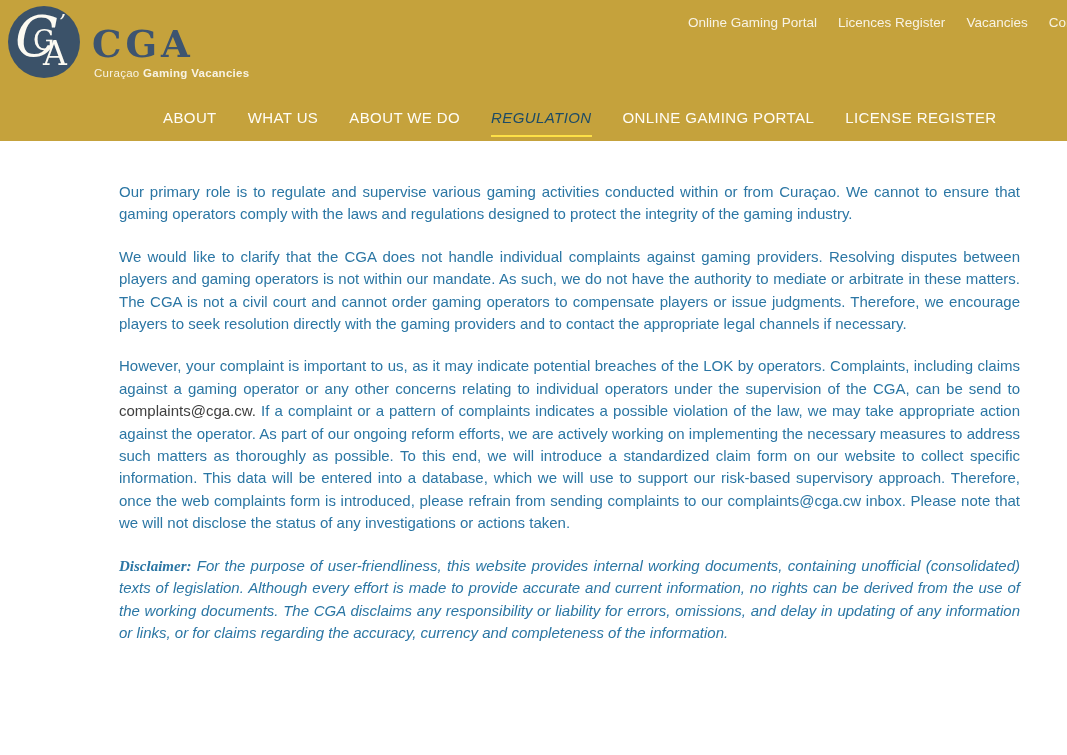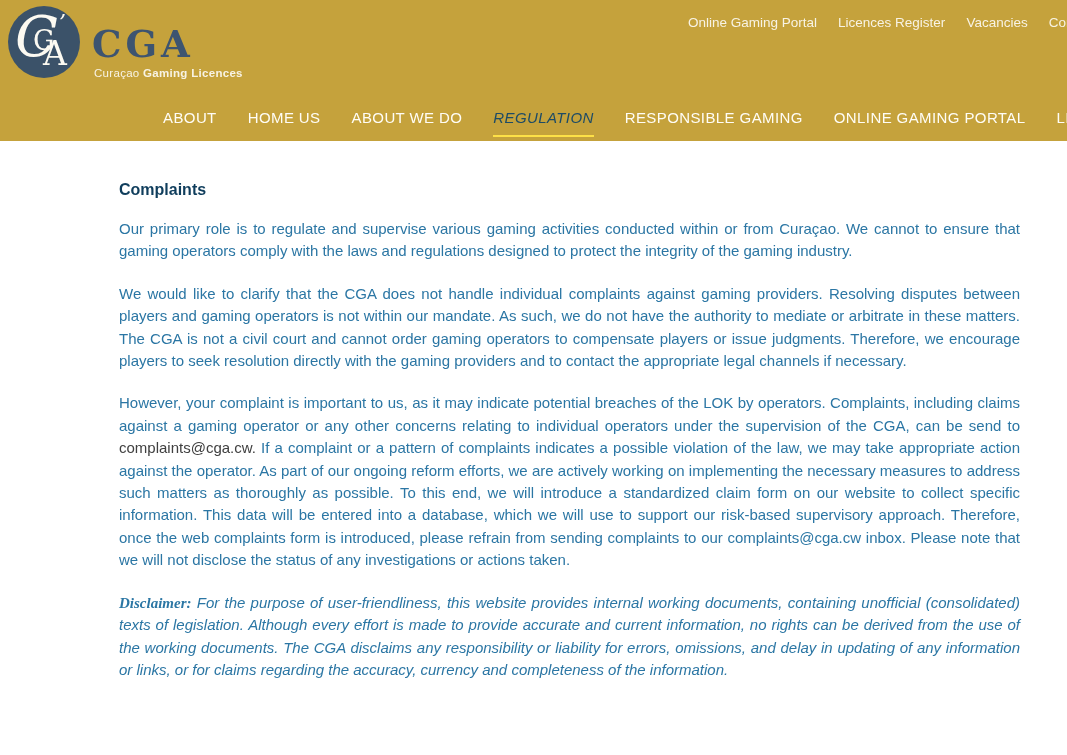--- a/index.html
+++ b/index.html
@@ -98,45 +98,43 @@
 
   <div class="logo">
     <div class="logo-circle">
       <span class="mono-c">C</span>
       <span class="mono-tick">’</span>
       <span class="mono-g">G</span>
       <span class="mono-a">A</span>
     </div>
     <div class="brand-name">CGA</div>
     <div class="brand-tagline">
-      <span>Curaçao </span><span class="bold">Gaming Licences</span>
+      <span>Curaçao </span><span class="bold">Gaming Vacancies</span>
     </div>
   </div>
 
   <ul class="topbar">
     <li>Online Gaming Portal</li>
     <li>Licences Register</li>
     <li>Vacancies</li>
     <li>Contact</li>
   </ul>
 
   <ul class="main-nav">
     <li>ABOUT</li>
-    <li>HOME US</li>
+    <li>WHAT US</li>
     <li>ABOUT WE DO</li>
     <li class="active">REGULATION</li>
-    <li>RESPONSIBLE GAMING</li>
     <li>ONLINE GAMING PORTAL</li>
     <li>LICENSE REGISTER</li>
   </ul>
 
 </header>
 
 <main class="content">
-  <h1 class="page-title">Complaints</h1>
 
   <p>Our primary role is to regulate and supervise various gaming activities conducted within or from Curaçao. We cannot to ensure that gaming operators comply with the laws and regulations designed to protect the integrity of the gaming industry.</p>
 
   <p>We would like to clarify that the CGA does not handle individual complaints against gaming providers. Resolving disputes between players and gaming operators is not within our mandate. As such, we do not have the authority to mediate or arbitrate in these matters. The CGA is not a civil court and cannot order gaming operators to compensate players or issue judgments. Therefore, we encourage players to seek resolution directly with the gaming providers and to contact the appropriate legal channels if necessary.</p>
 
   <p><span>However, your complaint is important to us, as it may indicate potential breaches of the LOK by operators. Complaints, including claims against a gaming operator or any other concerns relating to individual operators under the supervision of the CGA, can be send to </span><a class="email-link">complaints@cga.cw.</a><span> If a complaint or a pattern of complaints indicates a possible violation of the law, we may take appropriate action against the operator. As part of our ongoing reform efforts, we are actively working on implementing the necessary measures to address such matters as thoroughly as possible. To this end, we will introduce a standardized claim form on our website to collect specific information. This data will be entered into a database, which we will use to support our risk-based supervisory approach. Therefore, once the web complaints form is introduced, please refrain from sending complaints to our complaints@cga.cw inbox. Please note that we will not disclose the status of any investigations or actions taken.</span></p>
 
   <p class="disclaimer"><span class="disclaimer-label">Disclaimer:</span><span> For the purpose of user-friendliness, this website provides internal working documents, containing unofficial (consolidated) texts of legislation. Although every effort is made to provide accurate and current information, no rights can be derived from the use of the working documents. The CGA disclaims any responsibility or liability for errors, omissions, and delay in updating of any information or links, or for claims regarding the accuracy, currency and completeness of the information.</span></p>
 </main>
 

